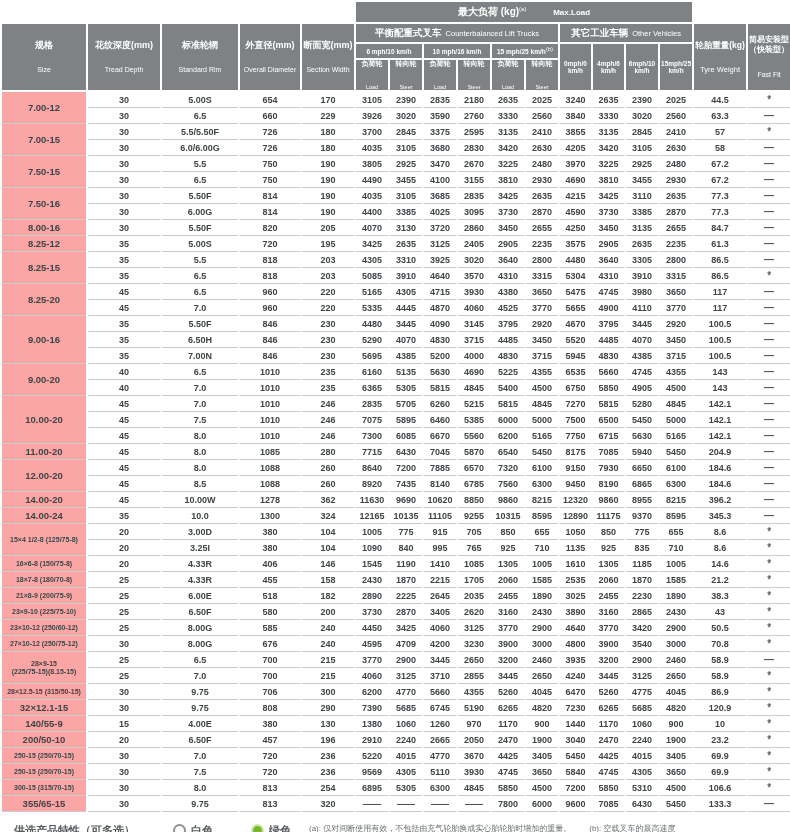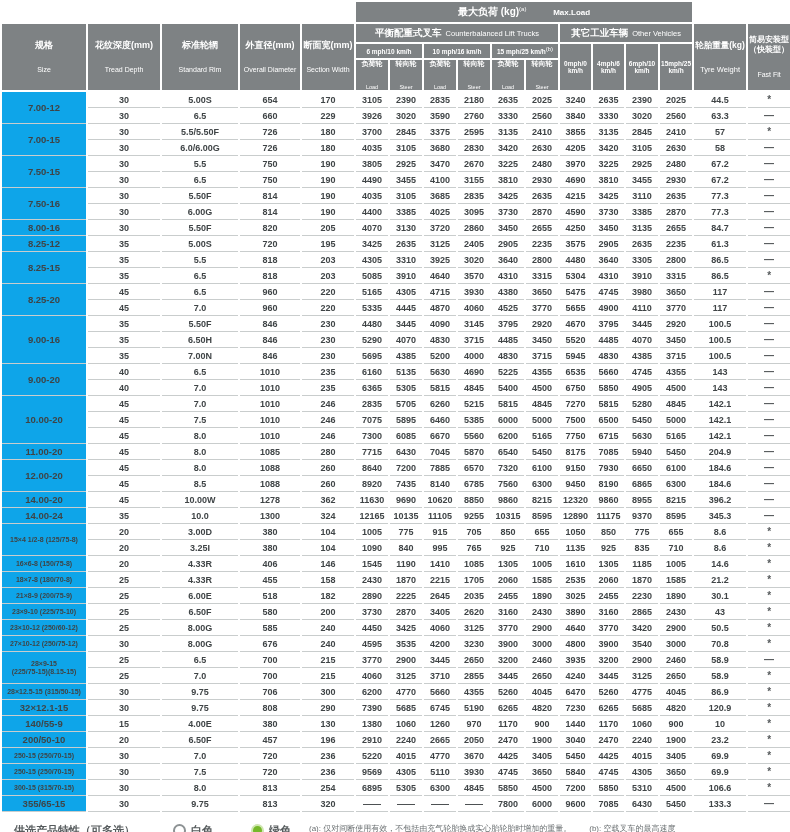--- a/index.html
+++ b/index.html
@@ -16,21 +16,21 @@
   th.group-h{font-size:9.5px;}
   th.speed{font-size:6.5px;font-weight:700;line-height:7px;}
   th.ls .zh{font-size:7px;line-height:8px;}
   th.ls .en{font-size:5.5px;line-height:6px;}
   th.ospeed{font-size:6.5px;line-height:7.5px;white-space:normal;}
   tr.h1 th{height:20px;}
   tr.h2 th{height:18px;}
   tr.h3 th{height:14px;}
   tr.h4 th{height:16px;}
   tbody td{border-bottom:1px solid #c9cdcd;text-align:center;vertical-align:middle;font-size:9px;font-weight:700;color:#3f4446;height:15px;padding:0;line-height:10px;overflow:hidden;white-space:nowrap;}
-  tbody td.size{background:#0ea5e9;font-size:9.5px;}
+  tbody td.size{background:#fca5a5;font-size:9.5px;}
   tbody td.size.small{font-size:7px;}
   tbody td.size .l2{display:block;font-size:7px;line-height:8px;}
   tbody td.fit{font-size:10px;color:#55595b;}
   .footer{display:flex;align-items:flex-start;padding:11px 24px 0 14px;}
   .opt-label{font-size:11px;font-weight:700;color:#565b5d;}
   .swatch{display:flex;align-items:center;margin-left:38px;}
   .circle{width:13px;height:13px;border-radius:50%;display:inline-block;margin-right:5px;box-sizing:border-box;}
   .circle.white{background:#fff;border:2px solid #8d9294;}
   .circle.green{border:2px solid #cfe6b0;}
   .swatch-label{font-size:11px;font-weight:700;color:#565b5d;}
@@ -724,21 +724,21 @@
           <td>2890</td>
           <td>2225</td>
           <td>2645</td>
           <td>2035</td>
           <td>2455</td>
           <td>1890</td>
           <td>3025</td>
           <td>2455</td>
           <td>2230</td>
           <td>1890</td>
-          <td>30.1</td>
+          <td>38.3</td>
           <td class="fit">*</td>
         </tr>
         <tr>
           <td class="size small" rowspan="1">23×9-10 (225/75-10)</td>
           <td>25</td>
           <td>6.50F</td>
           <td>580</td>
           <td>200</td>
           <td>3730</td>
           <td>2870</td>
@@ -772,21 +772,21 @@
           <td>50.5</td>
           <td class="fit">*</td>
         </tr>
         <tr>
           <td class="size small" rowspan="1">27×10-12 (250/75-12)</td>
           <td>30</td>
           <td>8.00G</td>
           <td>676</td>
           <td>240</td>
           <td>4595</td>
-          <td>3535</td>
+          <td>4709</td>
           <td>4200</td>
           <td>3230</td>
           <td>3900</td>
           <td>3000</td>
           <td>4800</td>
           <td>3900</td>
           <td>3540</td>
           <td>3000</td>
           <td>70.8</td>
           <td class="fit">*</td>

